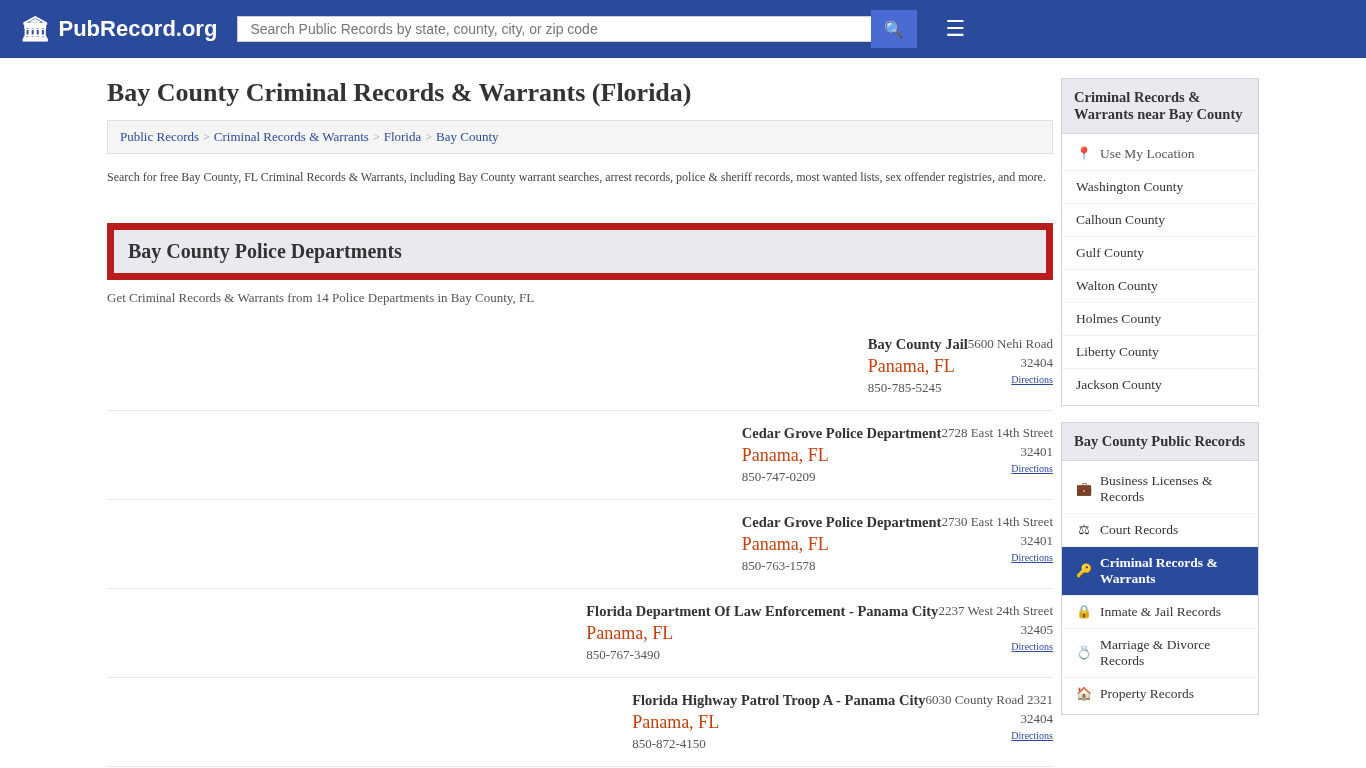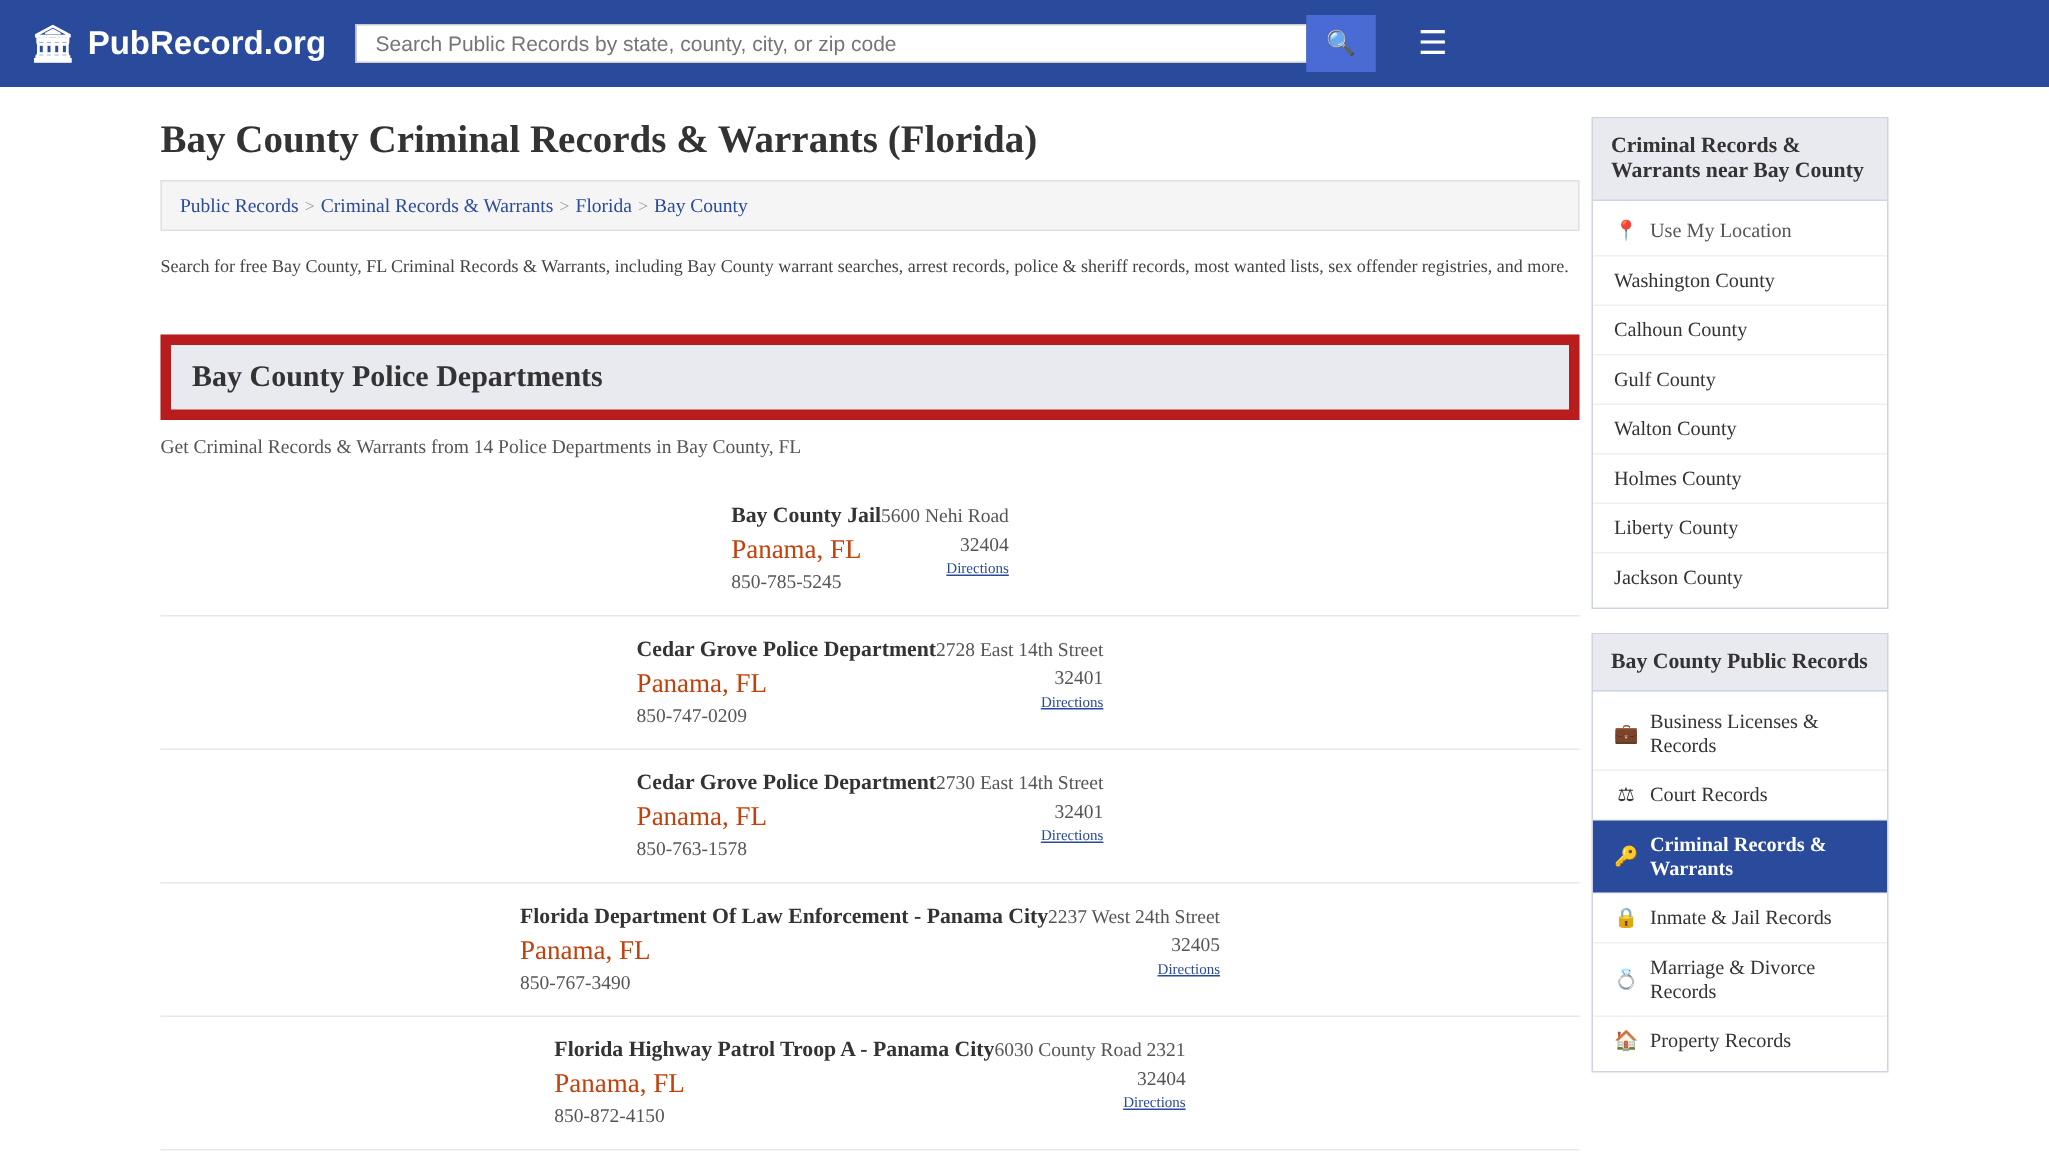--- a/index.html
+++ b/index.html
@@ -125,21 +125,21 @@
     }
     .section-subtext {
       font-size: 13px;
       color: #555;
       margin-bottom: 16px;
     }
 
     
     .record-entry {
       display: flex;
-      justify-content: center;
+      justify-content: flex-end;
       align-items: flex-start;
       padding: 14px 0;
       border-bottom: 1px solid #e8e8e8;
     }
     .record-info {}
     .record-name {
       font-weight: bold;
       font-size: 14.5px;
       color: #333;
       margin-bottom: 3px;

